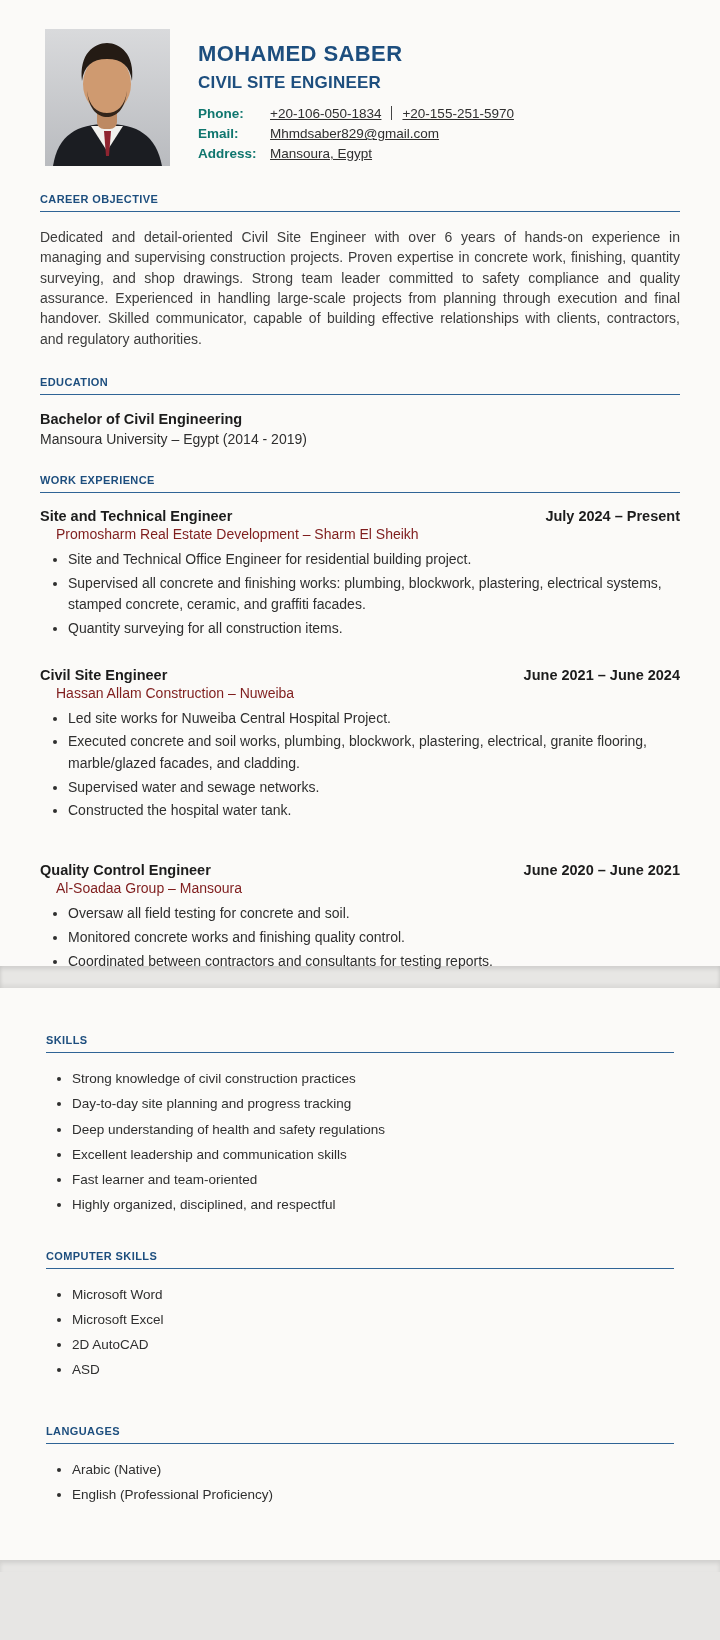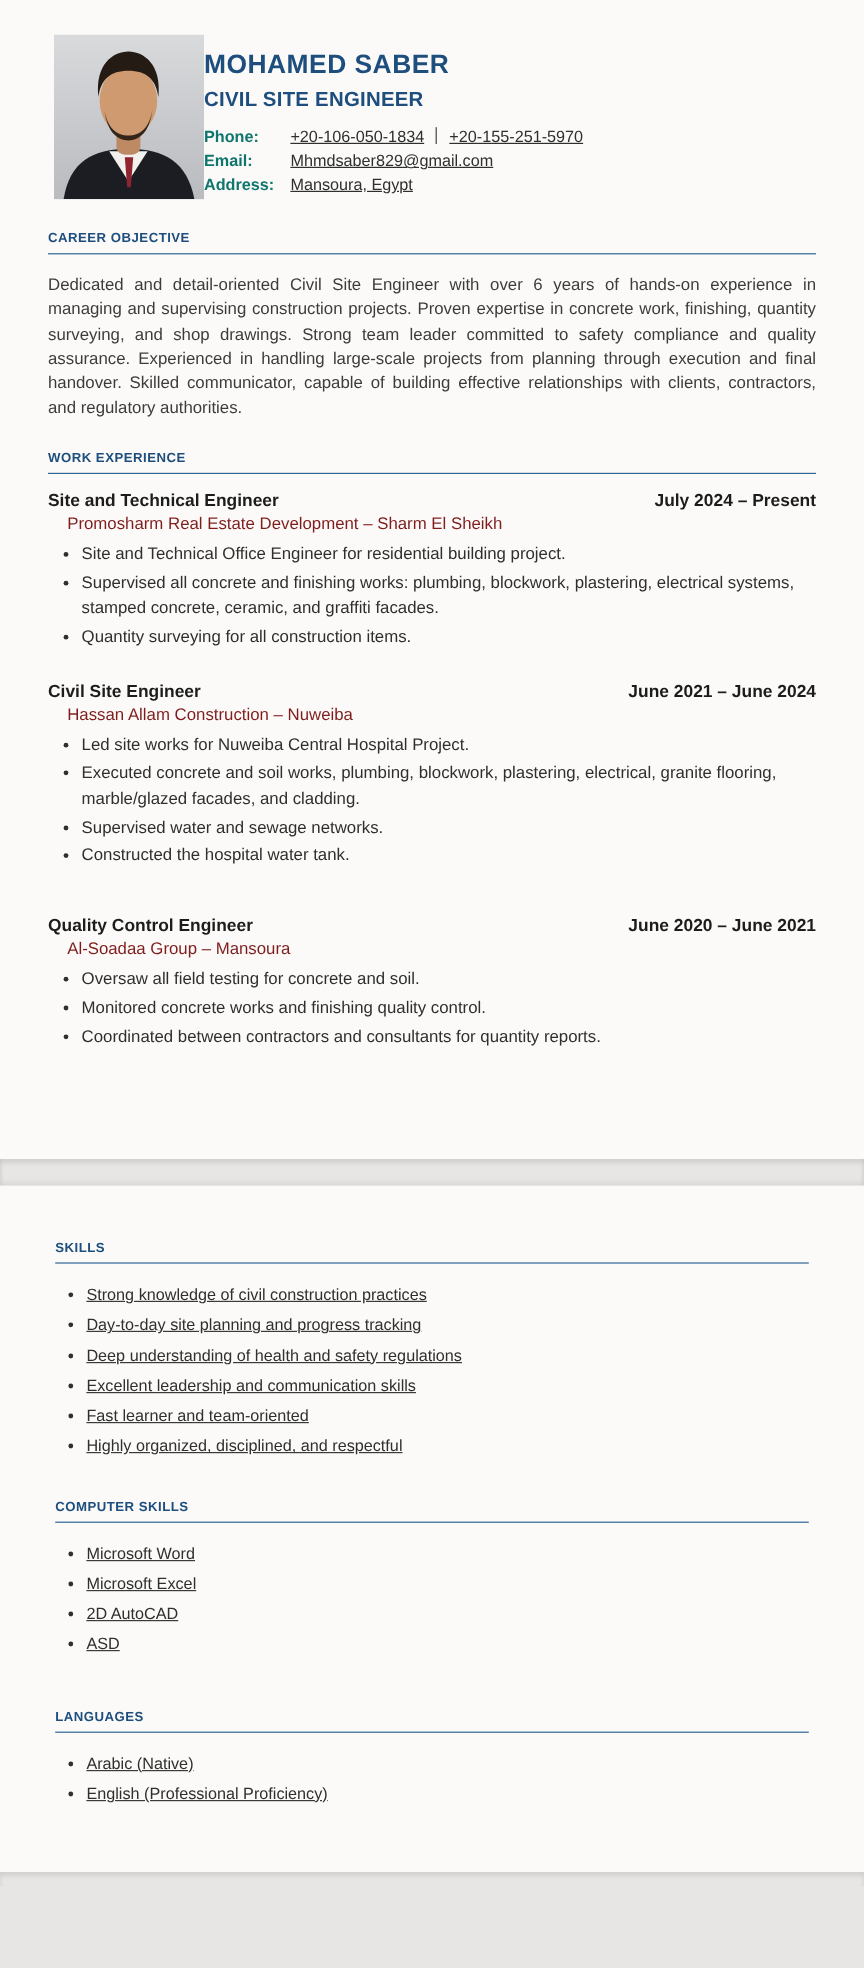--- a/index.html
+++ b/index.html
@@ -20,21 +20,21 @@
   }
   .page{background:var(--page-bg);}
   .page-1{height:966px;padding:28px 40px 0 40px;}
   .page-gap{height:22px;background:var(--gap-bg);
     box-shadow:inset 0 3px 4px rgba(0,0,0,.10), inset 0 -3px 4px rgba(0,0,0,.06);}
   .page-2{height:572px;padding:46px 46px 0 46px;}
   .bottom-gap{height:12px;background:var(--gap-bg);
     box-shadow:inset 0 3px 4px rgba(0,0,0,.10);}
 
   
-  .header{display:flex;align-items:center;}
+  .header{display:flex;gap:28px;align-items:center;}
   .photo{width:125px;height:137px;flex:0 0 auto;margin-left:5px;overflow:hidden;background:#cfd1d4;}
   .photo svg{display:block;width:100%;height:100%;}
   .header-info{flex:1;padding-top:14px;}
   .name{color:var(--accent);font-weight:bold;font-size:22px;letter-spacing:.4px;line-height:1.1;}
   .job-title{color:var(--accent);font-weight:bold;font-size:17px;margin-top:7px;letter-spacing:.2px;}
   .contact{margin-top:13px;}
   .contact-row{display:flex;font-size:13.5px;margin-bottom:5px;align-items:baseline;}
   .contact-label{font-weight:bold;color:#0f766e;width:72px;flex:0 0 auto;}
   .contact-value{color:#2f2f2f;text-decoration:underline;}
   .phone-divider{display:inline-block;border-left:1.5px solid #444;height:14px;margin:0 10px;vertical-align:-2px;}
@@ -57,21 +57,21 @@
   .position{font-weight:bold;font-size:14.5px;color:var(--dark);}
   .dates{font-weight:bold;font-size:14.5px;color:var(--dark);white-space:nowrap;}
   .company{font-size:14px;color:#7f1d1d;margin-top:2px;margin-left:16px;}
   ul.bullets{margin:7px 0 0;padding-left:28px;}
   ul.bullets li{font-size:14px;line-height:1.55;color:#2f2f2f;margin-bottom:2px;}
 
   
   .page-2 .section:first-child{margin-top:0;}
   .p2-section-gap-1{margin-top:34px;}
   .p2-section-gap-2{margin-top:44px;}
-  ul.plain-list{margin:16px 0 0;padding-left:26px;text-decoration:underline;}
+  ul.plain-list{margin:16px 0 0;padding-left:26px;}
   ul.plain-list li{font-size:13.5px;line-height:1.5;color:#2f2f2f;margin-bottom:5px;}
 </style>
 </head>
 <body>
 
 <div class="page page-1">
 
   <div class="header">
     <div class="photo">
       <svg viewBox="0 0 125 137">
@@ -111,20 +111,25 @@
         </div>
       </div>
     </div>
   </div>
 
   <div class="section">
     <div class="section-heading">CAREER OBJECTIVE</div>
     <div class="objective-text">Dedicated and detail-oriented Civil Site Engineer with over 6 years of hands-on experience in managing and supervising construction projects. Proven expertise in concrete work, finishing, quantity surveying, and shop drawings. Strong team leader committed to safety compliance and quality assurance. Experienced in handling large-scale projects from planning through execution and final handover. Skilled communicator, capable of building effective relationships with clients, contractors, and regulatory authorities.</div>
   </div>
 
+  <div class="section">
+    <div class="section-heading">EDUCATION</div>
+    <div class="degree">Bachelor of Civil Engineering</div>
+    <div class="school">Mansoura University – Egypt (2014 - 2019)</div>
+  </div>
 
   <div class="section">
     <div class="section-heading">WORK EXPERIENCE</div>
 
     <div class="job">
       <div class="job-head">
         <span class="position">Site and Technical Engineer</span>
         <span class="dates">July 2024 – Present</span>
       </div>
       <div class="company">Promosharm Real Estate Development – Sharm El Sheikh</div>
@@ -151,21 +156,21 @@
 
     <div class="job extra-gap">
       <div class="job-head">
         <span class="position">Quality Control Engineer</span>
         <span class="dates">June 2020 – June 2021</span>
       </div>
       <div class="company">Al-Soadaa Group – Mansoura</div>
       <ul class="bullets">
         <li>Oversaw all field testing for concrete and soil.</li>
         <li>Monitored concrete works and finishing quality control.</li>
-        <li>Coordinated between contractors and consultants for quantity reports.</li>
+        <li>Coordinated between contractors and consultants for testing reports.</li>
       </ul>
     </div>
   </div>
 
 </div>
 
 <div class="page-gap"></div>
 
 <div class="page page-2">
 

